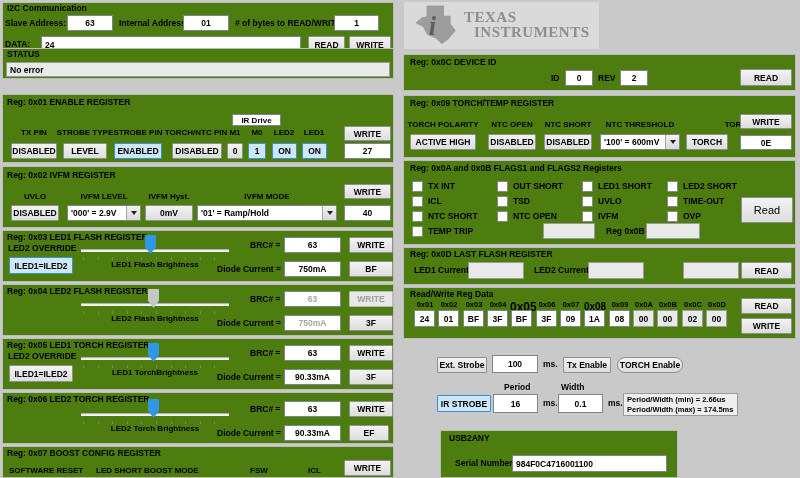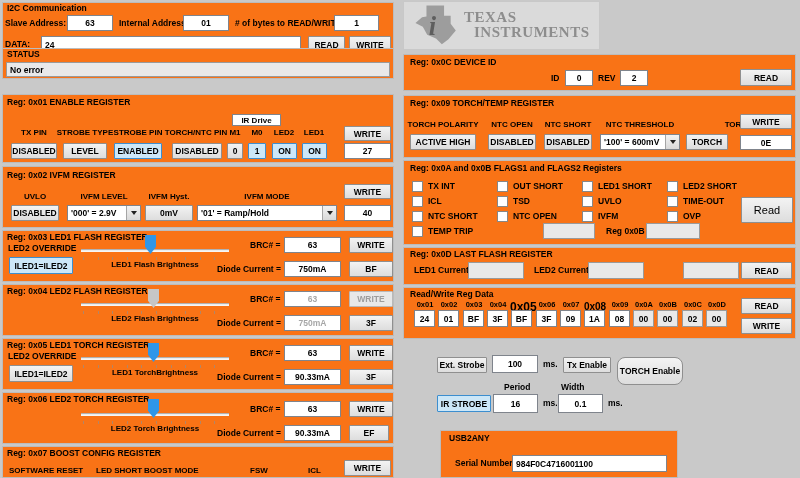--- a/index.html
+++ b/index.html
@@ -1,20 +1,20 @@
 <!DOCTYPE html>
 <html><head>
 <meta charset="utf-8">
 <style>
   * { margin:0; padding:0; box-sizing:border-box; }
   body { margin:0; background:#c9c9c9; }
   #app { position:relative; width:800px; height:478px; background:#c9c9c9;
          font-family:"Liberation Sans", sans-serif; font-size:8.5px; font-weight:bold;
          color:#000; overflow:hidden; }
-  .gb { position:absolute; background:#f97316; border:1px solid #bcbcbc; }
+  .gb { position:absolute; background:#4d7c0f; border:1px solid #bcbcbc; }
   .l { position:absolute; white-space:nowrap; line-height:1.1; }
   .c { text-align:center; }
   .s { font-size:8px; }
   .b { position:absolute; display:flex; align-items:center; justify-content:center;
        background:linear-gradient(#f3f3f3,#dddddd); border:1px solid #8f8f8f;
        border-radius:1px; white-space:nowrap; cursor:default; }
   .b.hl { background:#cce7f8; border-color:#3c8ecf; }
   .b.dis { color:#9d9d9d; border-color:#b9b9b9; background:#e8e8e8; }
   .f { position:absolute; display:flex; align-items:center; justify-content:center;
        background:#ffffff; border:1px solid #7f848c; white-space:nowrap; }
@@ -291,28 +291,32 @@
     <div class="f gry" style="left:278px;top:22px;width:21px;height:17px;">02</div>
     <div class="f gry" style="left:302px;top:22px;width:21px;height:17px;">00</div>
     <div class="b" style="left:337px;top:10px;width:51px;height:16px;">READ</div>
     <div class="b" style="left:337px;top:30px;width:51px;height:16px;">WRITE</div>
   </div>
 
   <div class="b" style="left:437px;top:357px;width:50px;height:16px;">Ext. Strobe</div>
   <div class="f" style="left:492px;top:355px;width:46px;height:18px;">100</div>
   <div class="l" style="left:543px;top:360px;">ms.</div>
   <div class="b" style="left:563px;top:357px;width:48px;height:16px;">Tx Enable</div>
-  <div class="b" style="left:617px;top:357px;width:66px;height:28px;border-radius:8px;">TORCH Enable</div>
+  <div class="b" style="left:617px;top:357px;width:66px;height:16px;border-radius:8px;">TORCH Enable</div>
   <div class="l" style="left:504px;top:383px;">Period</div>
   <div class="l" style="left:561px;top:383px;">Width</div>
   <div class="b hl" style="left:437px;top:395px;width:54px;height:17px;">IR STROBE</div>
   <div class="f" style="left:493px;top:394px;width:45px;height:19px;">16</div>
   <div class="l" style="left:543px;top:399px;">ms.</div>
   <div class="f" style="left:558px;top:394px;width:45px;height:19px;">0.1</div>
   <div class="l" style="left:608px;top:399px;">ms.</div>
+  <div class="info" style="left:623px;top:393px;width:115px;height:23px;">
+    <div>Period/Width (min) = 2.66us</div>
+    <div>Period/Width (max) = 174.5ms</div>
+  </div>
 
   <div class="gb" style="left:440px;top:430px;width:238px;height:48px;">
     <div class="l" style="left:8px;top:3px;">USB2ANY</div>
     <div class="l" style="left:14px;top:28px;">Serial Number:</div>
     <div class="f lft" style="left:71px;top:24px;width:155px;height:17px;">984F0C4716001100</div>
   </div>
 
 </div>
 
 </body></html>

